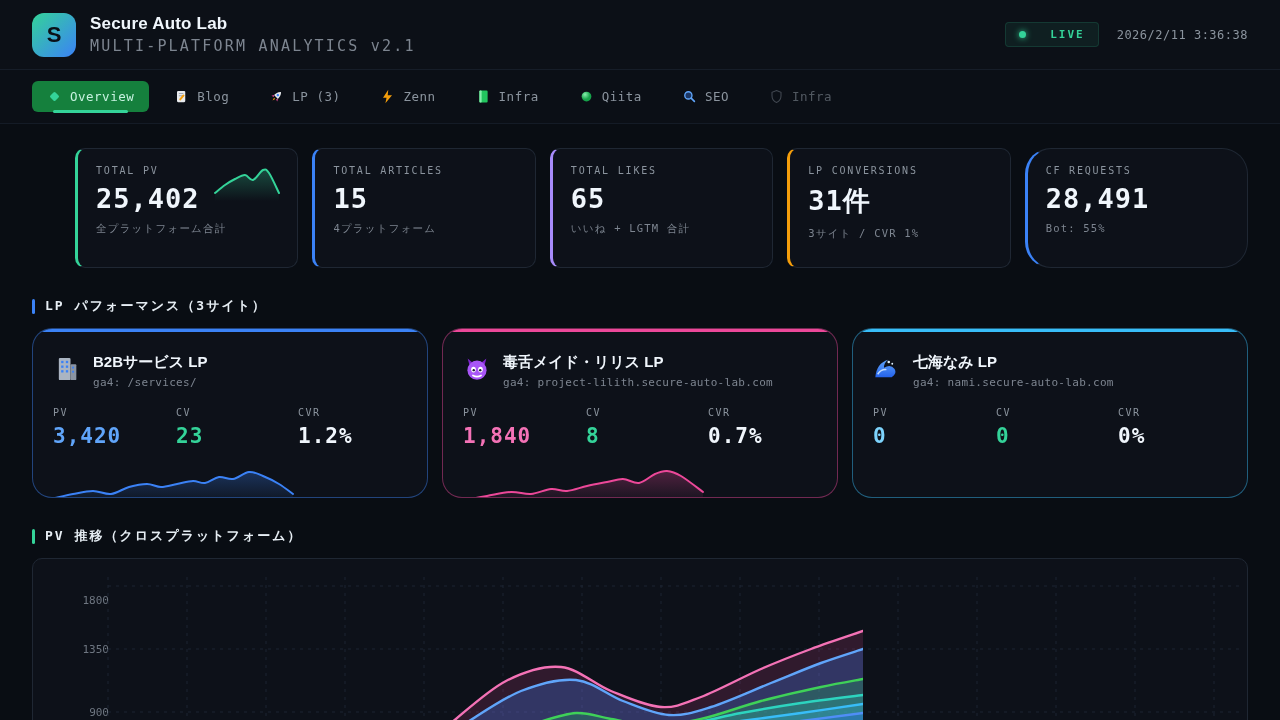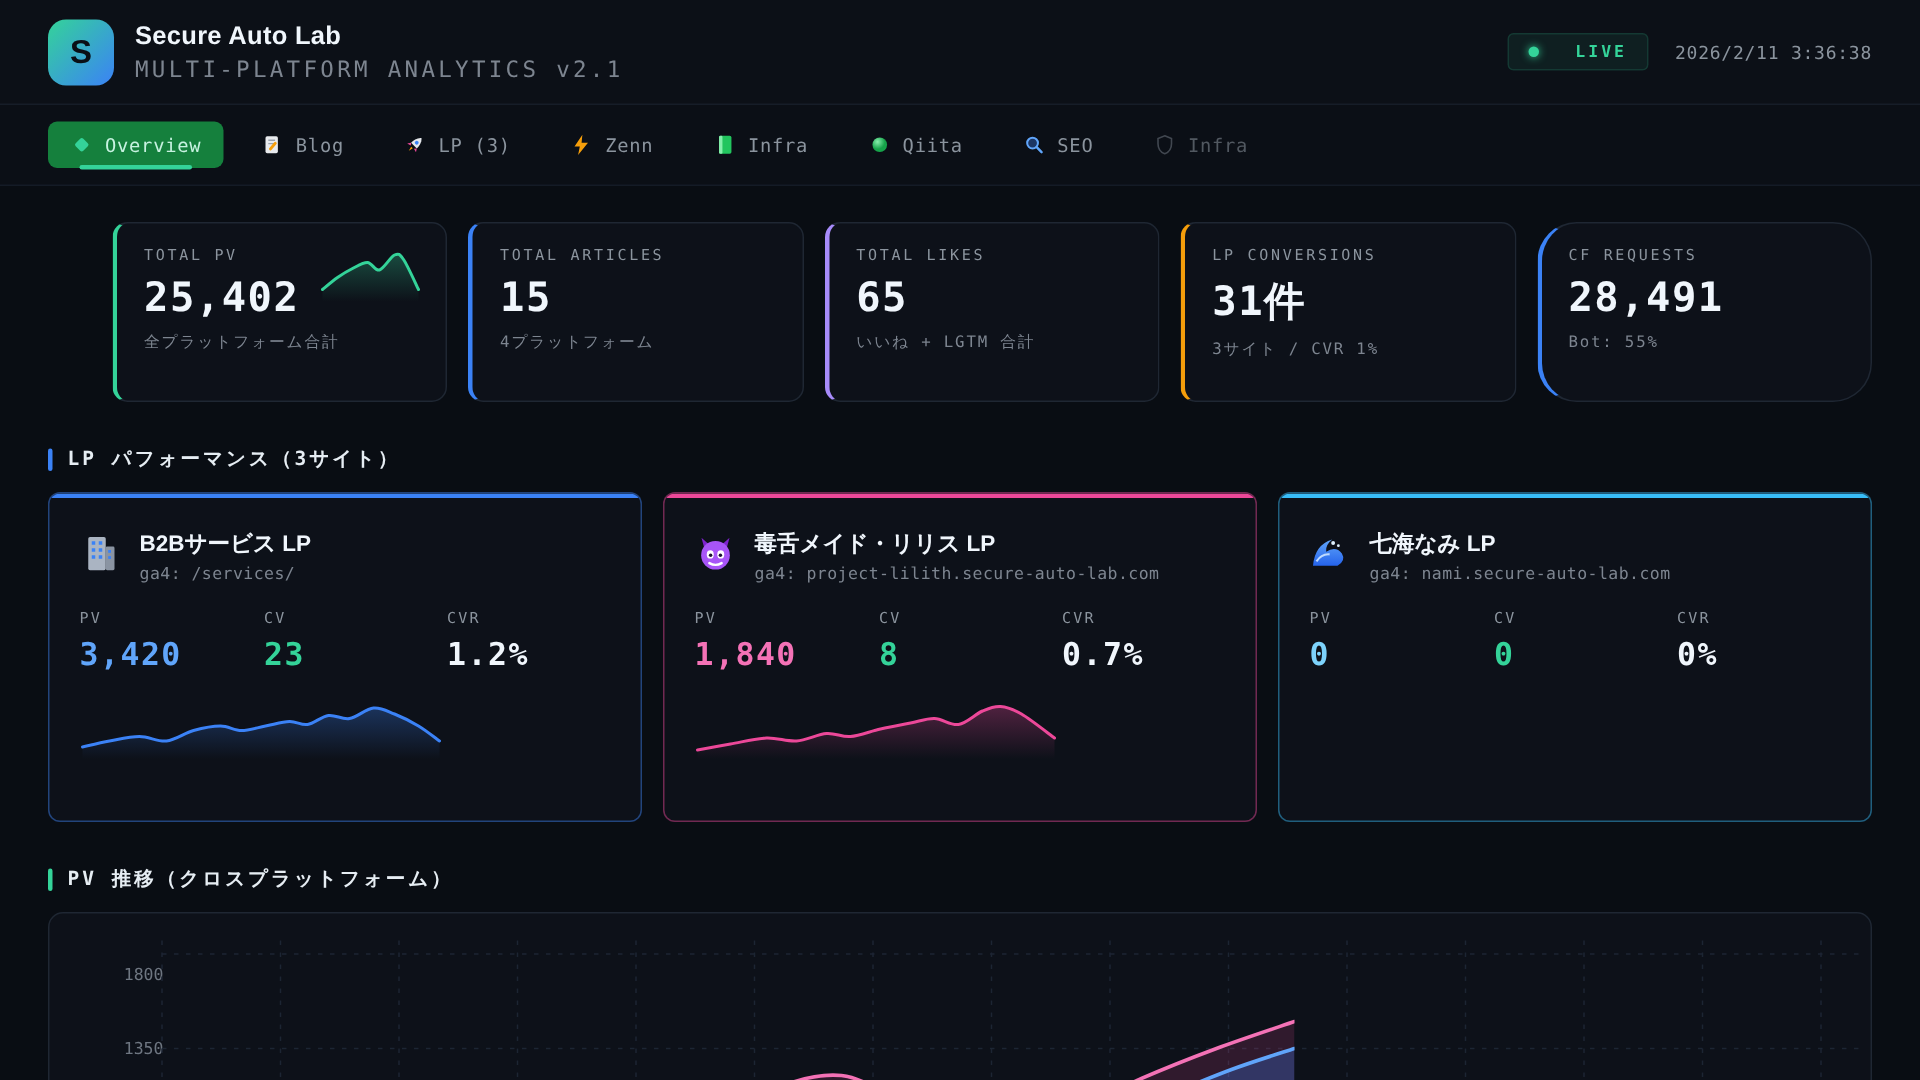--- a/index.html
+++ b/index.html
@@ -77,23 +77,23 @@
   .stat-spark { position:absolute; top:16px; right:16px; }
 
   .section-heading {
     display:flex; align-items:center; gap:10px; margin-top:30px; height:16px;
   }
   .heading-bar { width:3px; height:15px; border-radius:2px; background:#3b82f6; }
   .heading-text { font-size:13px; font-weight:bold; color:#e6edf3; letter-spacing:2px; }
 
   .lp-row { display:flex; gap:14px; margin-top:14px; }
   .lp-card {
-    position:relative; flex:1; height:220px;
+    position:relative; flex:1; height:170px;
     background:#0d1119; border:1px solid #2a3446;
-    border-radius:8px; padding:24px 20px 0 20px; overflow:hidden;
+    border-radius:20px; padding:24px 20px 0 20px; overflow:hidden;
   }
   .lp-topbar {
     position:absolute; top:0; left:0; right:0; height:3px; background:#3b82f6;
   }
   .lp-head { display:flex; align-items:flex-start; gap:12px; }
   .lp-icon { width:28px; height:28px; flex:none; margin-top:2px; }
   .lp-title {
     font-family:"Liberation Sans",sans-serif;
     font-size:15px; font-weight:bold; color:#f0f6fc;
   }

